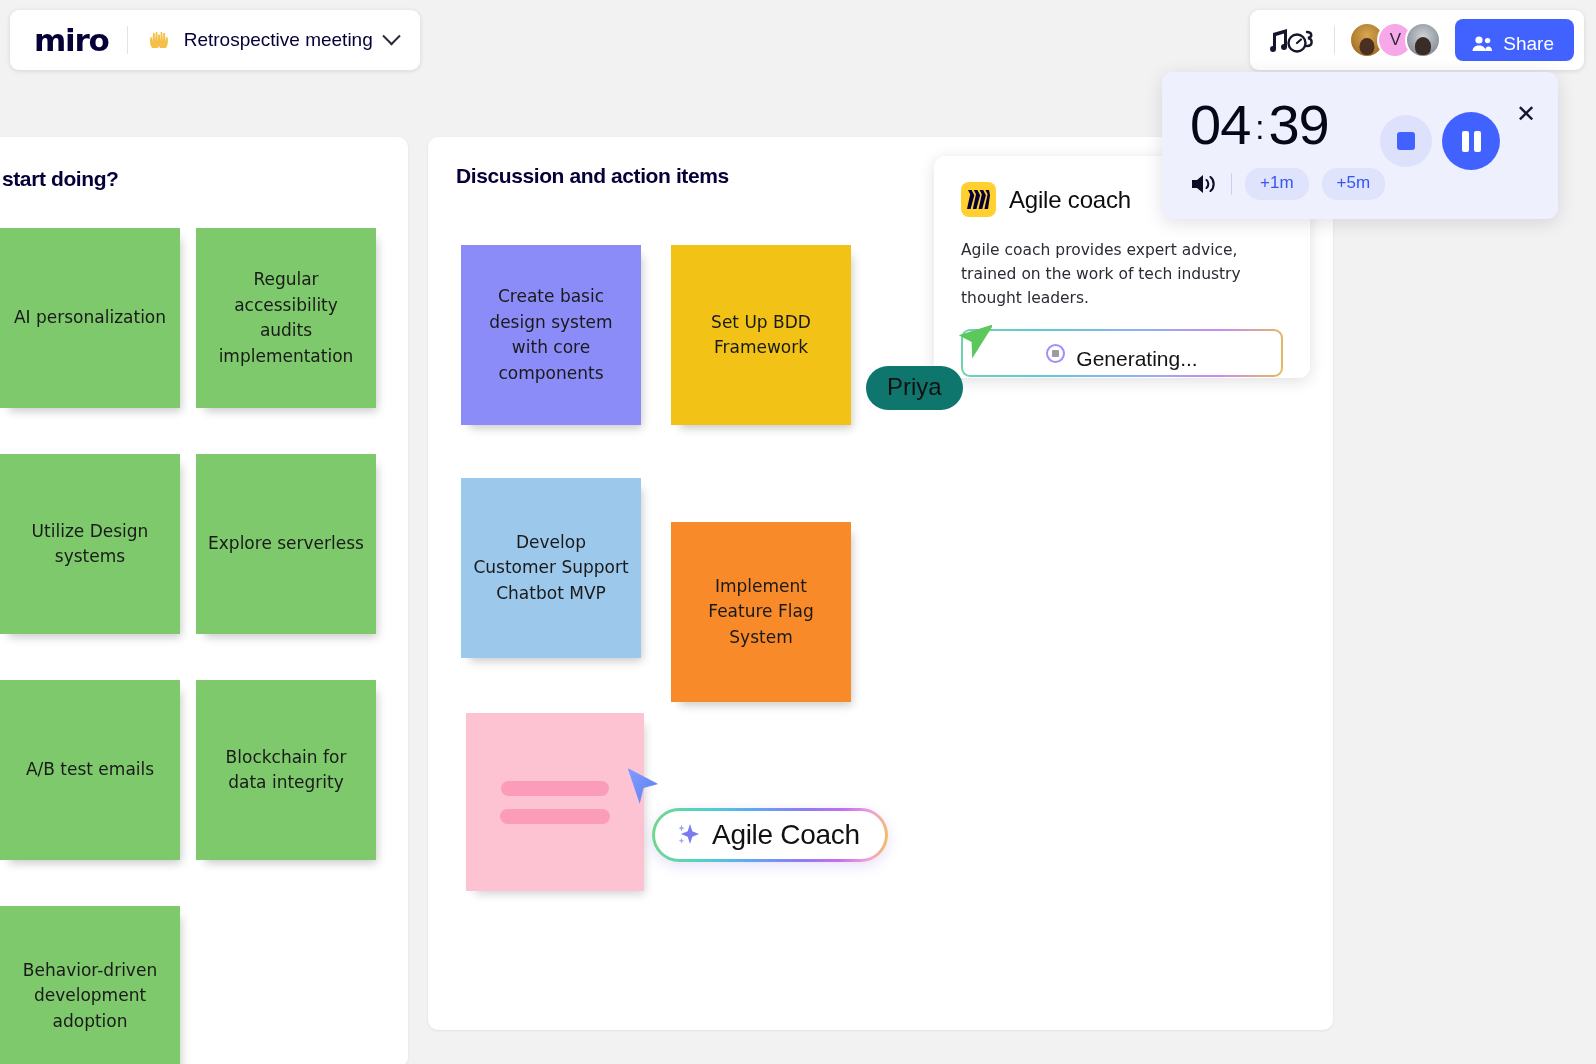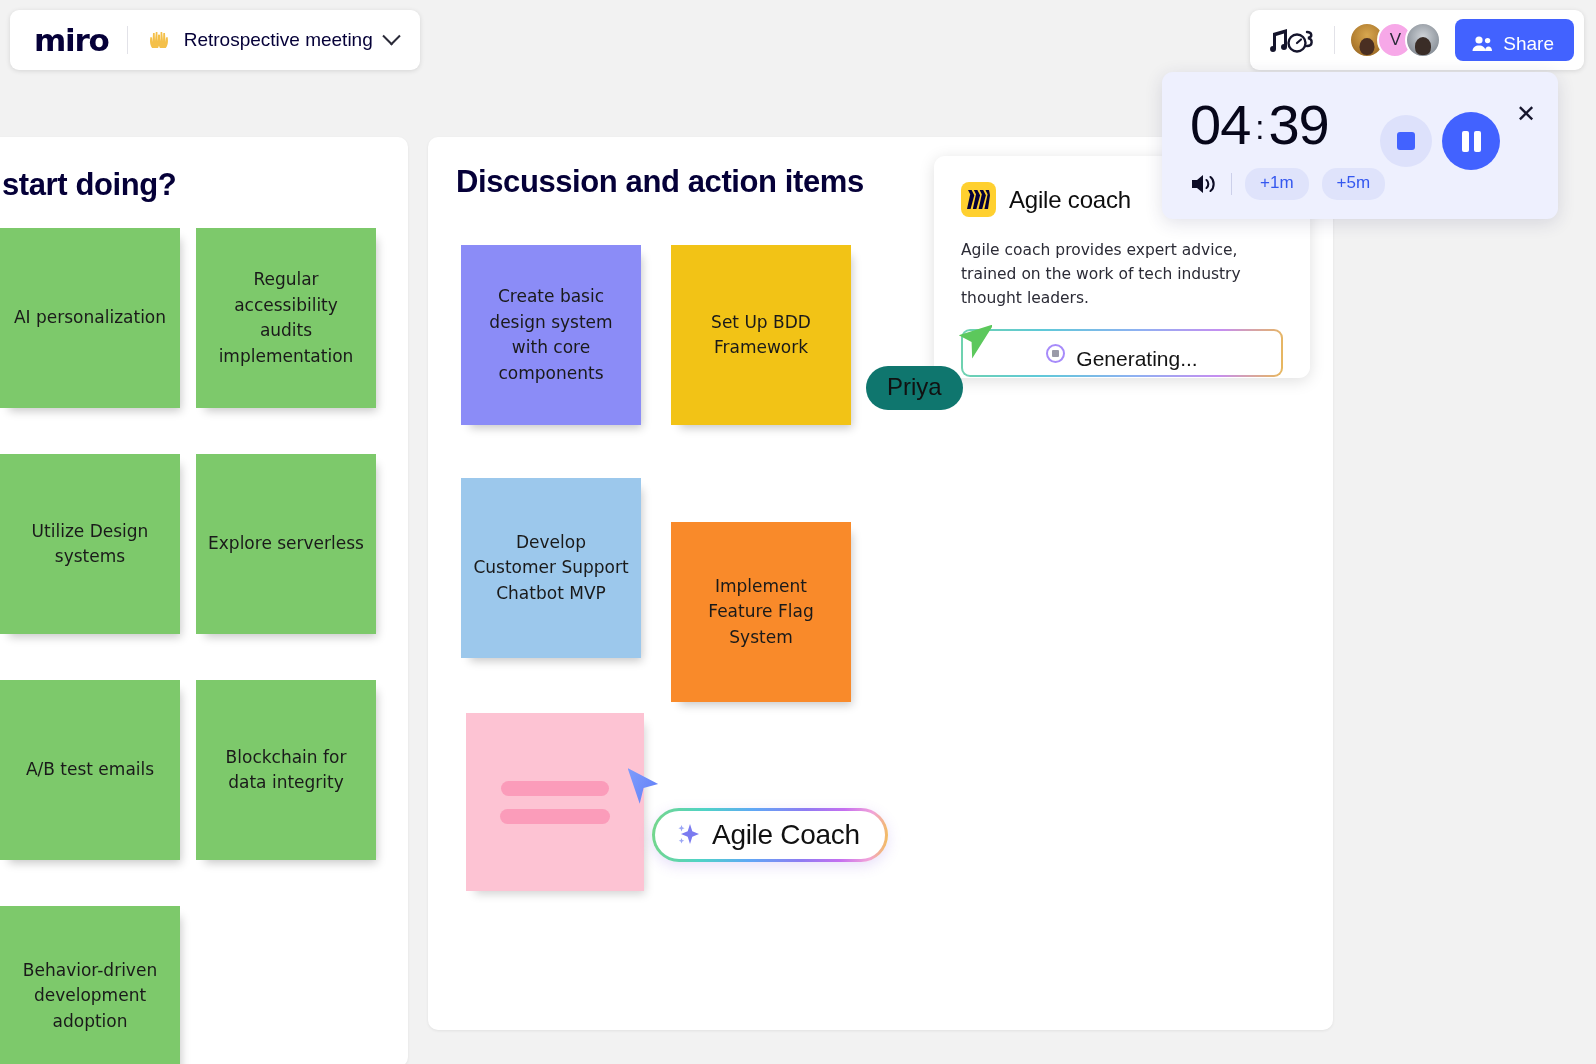--- a/index.html
+++ b/index.html
@@ -16,21 +16,21 @@
     position: absolute;
     background: #ffffff;
     border-radius: 10px;
     box-shadow: 0 1px 3px rgba(0,0,0,.07);
   }
   #frame-left  { left: -230px; top: 137px; width: 638px; height: 930px; }
   #frame-right { left: 428px;  top: 137px; width: 905px; height: 893px; }
 
   .frame-title {
     position: absolute;
-    font-size: 31px;
+    font-size: 21px;
     font-weight: 700;
     color: #050038;
     letter-spacing: -0.4px;
     white-space: nowrap;
   }
   #title-left  { left: 232px; top: 30px; }
   #title-right { left: 28px;  top: 27px; }
 
   
   .sticky {

